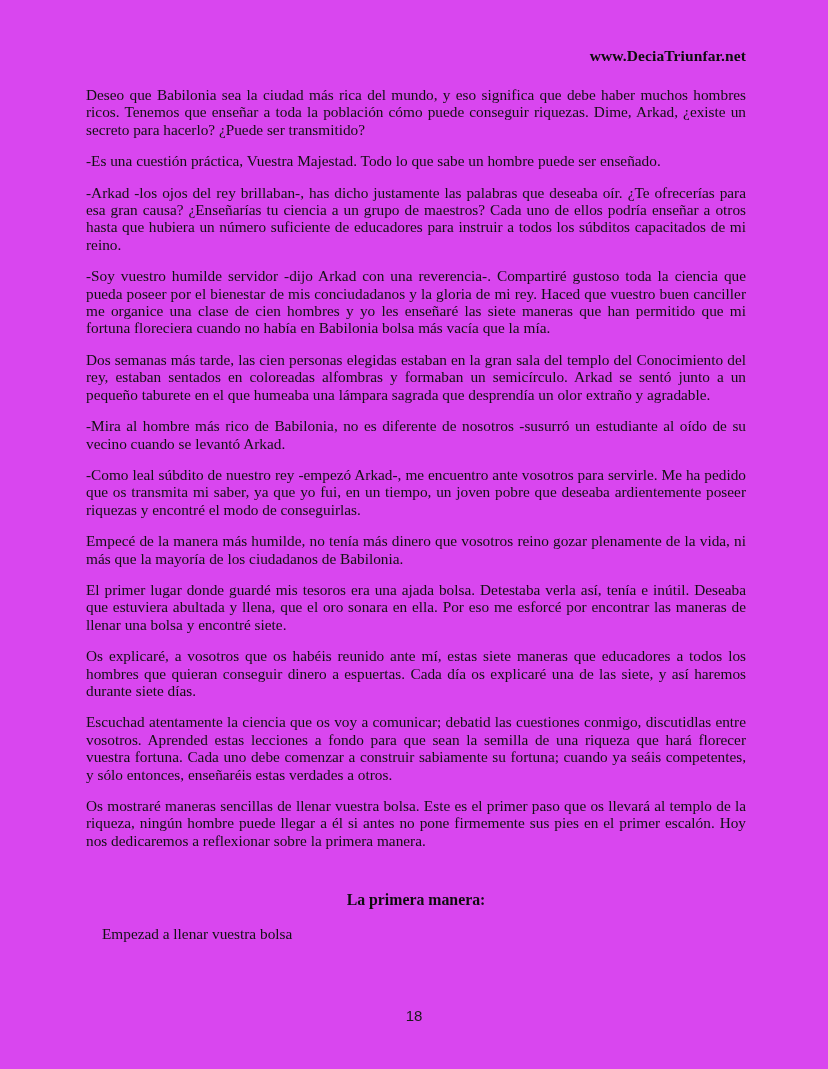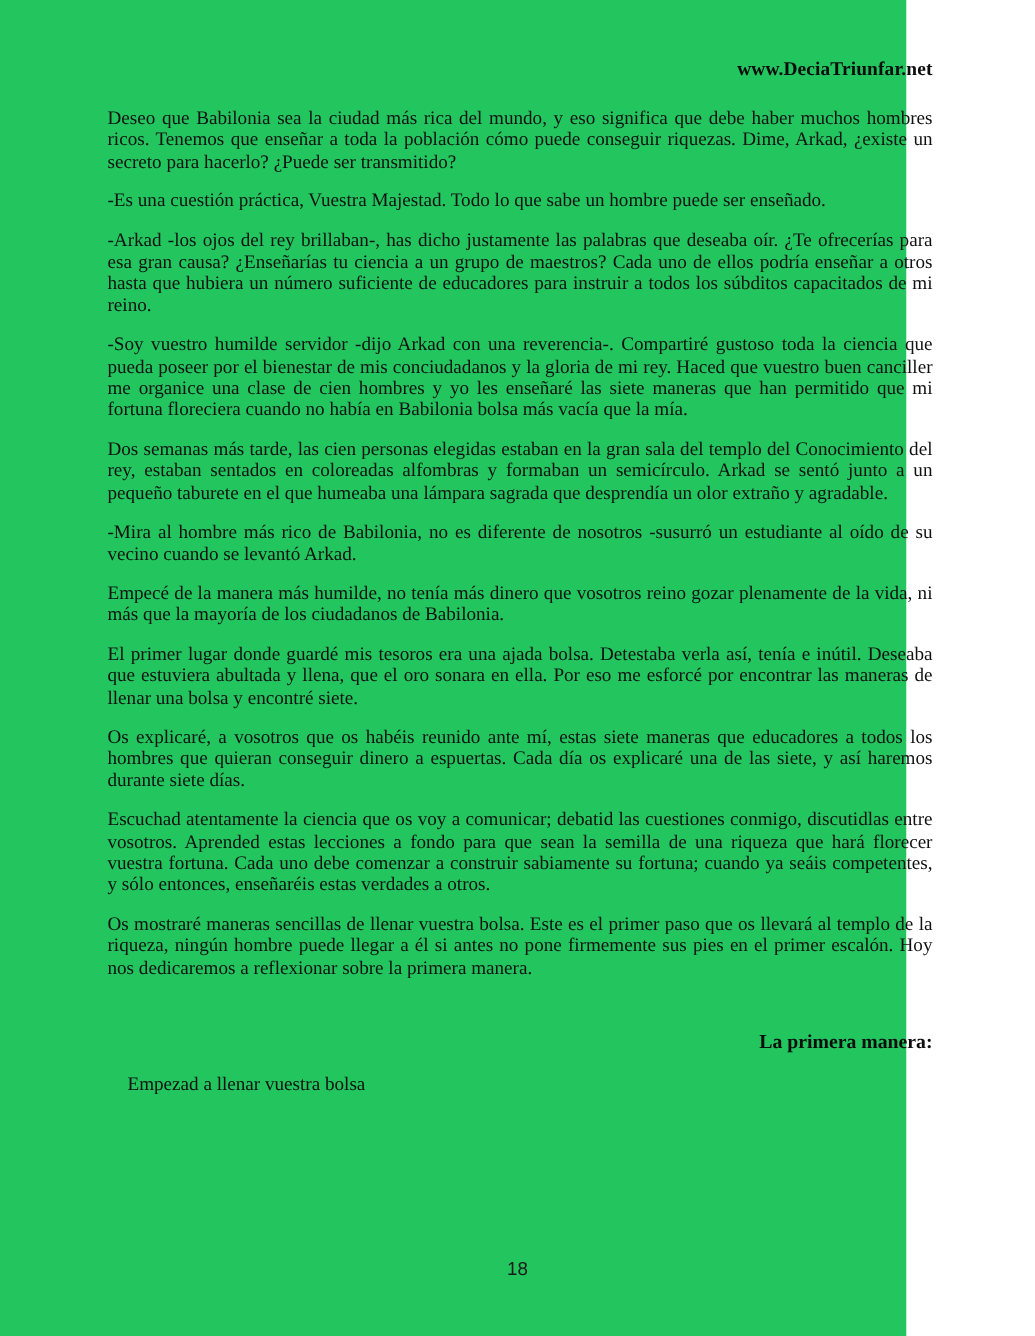--- a/index.html
+++ b/index.html
@@ -11,23 +11,23 @@
     width: 828px;
     height: 1069px;
     position: relative;
     font-family: "Liberation Serif", "DejaVu Serif", serif;
     color: #111111;
     overflow: hidden;
   }
   .page {
     position: absolute;
     top: 0; left: 0;
-    width: 725px;
+    width: 828px;
     height: 1069px;
-    background: #22c55e;
+    background: #d946ef;
   }
   .header {
     position: absolute;
     top: 47px;
     left: 86px;
     width: 660px;
     text-align: right;
     font-family: "Liberation Serif", "DejaVu Serif", serif;
     font-weight: bold;
     font-size: 15.5px;
@@ -50,21 +50,21 @@
     hyphens: none;
   }
   .spacer-lg {
     height: 28px;
   }
   h2.section-heading {
     margin: 0 0 9px 0;
     font-size: 15.8px;
     line-height: 18px;
     font-weight: bold;
-    text-align: right;
+    text-align: center;
     color: #0d0d0d;
   }
   p.subline {
     margin: 16px;
     font-size: 15.3px;
     line-height: 17.4px;
     text-align: left;
     color: #111111;
   }
   .page-number {
@@ -86,20 +86,21 @@
   <div class="header">www.DeciaTriunfar.net</div>
 
   <div class="content">
 
     <p class="para">Deseo que Babilonia sea la ciudad más rica del mundo, y eso significa que debe haber muchos hombres ricos. Tenemos que enseñar a toda la población cómo puede conseguir riquezas. Dime, Arkad, ¿existe un secreto para hacerlo? ¿Puede ser transmitido?</p>
     <p class="para">-Es una cuestión práctica, Vuestra Majestad. Todo lo que sabe un hombre puede ser enseñado.</p>
     <p class="para">-Arkad -los ojos del rey brillaban-, has dicho justamente las palabras que deseaba oír. ¿Te ofrecerías para esa gran causa? ¿Enseñarías tu ciencia a un grupo de maestros? Cada uno de ellos podría enseñar a otros hasta que hubiera un número suficiente de educadores para instruir a todos los súbditos capacitados de mi reino.</p>
     <p class="para">-Soy vuestro humilde servidor -dijo Arkad con una reverencia-. Compartiré gustoso toda la ciencia que pueda poseer por el bienestar de mis conciudadanos y la gloria de mi rey. Haced que vuestro buen canciller me organice una clase de cien hombres y yo les enseñaré las siete maneras que han permitido que mi fortuna floreciera cuando no había en Babilonia bolsa más vacía que la mía.</p>
     <p class="para">Dos semanas más tarde, las cien personas elegidas estaban en la gran sala del templo del Conocimiento del rey, estaban sentados en coloreadas alfombras y formaban un semicírculo. Arkad se sentó junto a un pequeño taburete en el que humeaba una lámpara sagrada que desprendía un olor extraño y agradable.</p>
     <p class="para">-Mira al hombre más rico de Babilonia, no es diferente de nosotros -susurró un estudiante al oído de su vecino cuando se levantó Arkad.</p>
+    <p class="para">-Como leal súbdito de nuestro rey -empezó Arkad-, me encuentro ante vosotros para servirle. Me ha pedido que os transmita mi saber, ya que yo fui, en un tiempo, un joven pobre que deseaba ardientemente poseer riquezas y encontré el modo de conseguirlas.</p>
     <p class="para">Empecé de la manera más humilde, no tenía más dinero que vosotros reino gozar plenamente de la vida, ni más que la mayoría de los ciudadanos de Babilonia.</p>
     <p class="para">El primer lugar donde guardé mis tesoros era una ajada bolsa. Detestaba verla así, tenía e inútil. Deseaba que estuviera abultada y llena, que el oro sonara en ella. Por eso me esforcé por encontrar las maneras de llenar una bolsa y encontré siete.</p>
     <p class="para">Os explicaré, a vosotros que os habéis reunido ante mí, estas siete maneras que educadores a todos los hombres que quieran conseguir dinero a espuertas. Cada día os explicaré una de las siete, y así haremos durante siete días.</p>
     <p class="para">Escuchad atentamente la ciencia que os voy a comunicar; debatid las cuestiones conmigo, discutidlas entre vosotros. Aprended estas lecciones a fondo para que sean la semilla de una riqueza que hará florecer vuestra fortuna. Cada uno debe comenzar a construir sabiamente su fortuna; cuando ya seáis competentes, y sólo entonces, enseñaréis estas verdades a otros.</p>
     <p class="para">Os mostraré maneras sencillas de llenar vuestra bolsa. Este es el primer paso que os llevará al templo de la riqueza, ningún hombre puede llegar a él si antes no pone firmemente sus pies en el primer escalón. Hoy nos dedicaremos a reflexionar sobre la primera manera.</p>
 
     <div class="spacer-lg"></div>
 
     <h2 class="section-heading">La primera manera:</h2>
 

